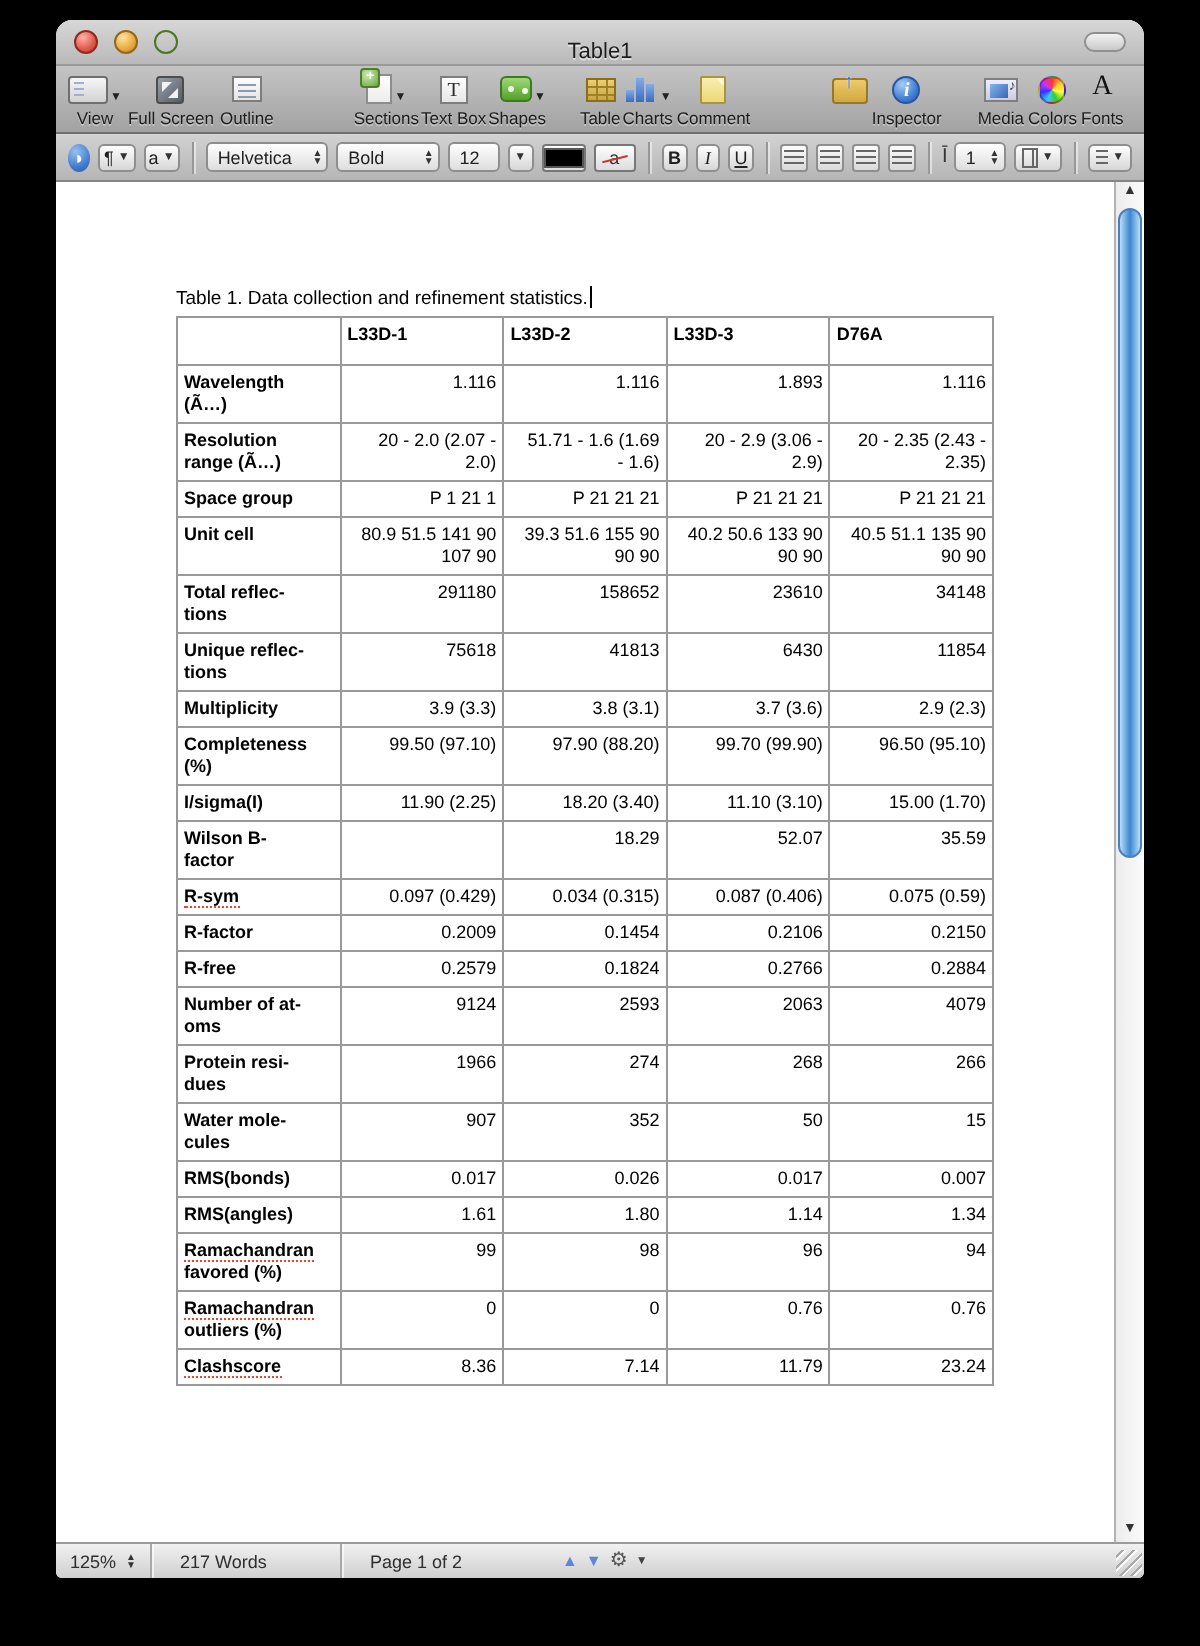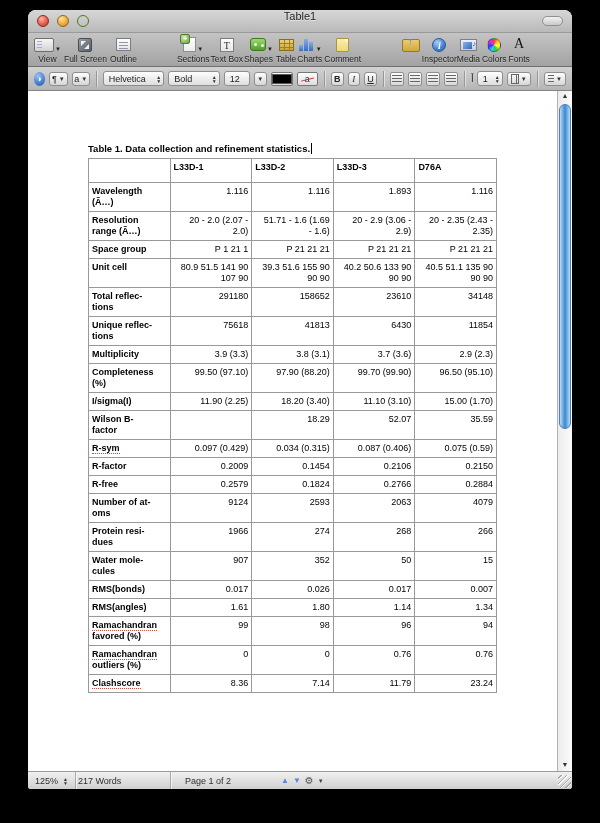--- a/index.html
+++ b/index.html
@@ -11,21 +11,21 @@
   .window{
     position:absolute;left:28px;top:10px;width:544px;height:779px;
     border-radius:8px 8px 3px 3px;overflow:hidden;background:#fff;
     box-shadow:0 12px 30px rgba(0,0,0,.65);display:flex;flex-direction:column;
   }
   
   .titlebar{
     height:22px;flex:0 0 22px;position:relative;
     background:linear-gradient(#d7d7d7,#b9b9b9);
     border-bottom:1px solid #9a9a9a;
-    display:flex;align-items:flex-start;justify-content:center;
+    display:flex;align-items:flex-end;justify-content:center;
   }
   .traffic{position:absolute;left:9px;top:5px;display:flex;gap:8px;}
   .light{width:12px;height:12px;border-radius:50%;box-sizing:border-box;}
   .light.red{background:radial-gradient(circle at 35% 28%,#ffb3a6,#e05a4a 60%,#b03326);border:1px solid #8e2a20;}
   .light.yellow{background:radial-gradient(circle at 35% 28%,#ffe2a0,#e8a93d 60%,#c07f14);border:1px solid #93671a;}
   .light.green{background:radial-gradient(circle at 35% 28%,#d3f0a8,#7cb84b 60%,#4e8c23;);border:1px solid #49761f;}
   .wtitle{font-size:11px;color:#1e1e1e;text-shadow:0 1px 0 rgba(255,255,255,.55);}
   .pill{position:absolute;right:9px;top:6px;width:21px;height:10px;border-radius:5px;
     background:linear-gradient(#f2f2f2,#c9c9c9);border:1px solid #8f8f8f;box-sizing:border-box;}
   
@@ -104,21 +104,21 @@
   .alignbtn{width:17px;height:14px;border:1px solid #8e8e8e;border-radius:2px;background:linear-gradient(#fcfcfc,#d9d9d9);
     display:inline-flex;align-items:center;justify-content:center;box-sizing:border-box;}
   .alignglyph{width:10px;height:8px;background:repeating-linear-gradient(#666 0 1px,transparent 1px 3px);}
   .lsicon{font-size:10px;color:#333;letter-spacing:-1px;}
   .gridglyph{width:10px;height:8px;border:1px solid #666;
     background:linear-gradient(to right,transparent 4px,#666 4px 5px,transparent 5px);}
   .listglyph{width:10px;height:8px;background:repeating-linear-gradient(#666 0 1px,transparent 1px 3px);position:relative;}
   
   .docarea{flex:1 1 auto;position:relative;background:#fff;overflow:hidden;display:flex;}
   .page{flex:1 1 auto;position:relative;}
-  .doc-title{position:absolute;left:60px;top:52px;font-size:9.5px;font-weight:bold;color:#000;}
+  .doc-title{position:absolute;left:60px;top:52px;font-size:9.5px;font-weight:normal;color:#000;}
   .caret{display:inline-block;width:1px;height:11px;background:#000;vertical-align:-2px;margin-left:1px;}
   table.stats{position:absolute;left:60px;top:67px;width:409px;border-collapse:collapse;table-layout:fixed;
     font-size:9px;line-height:11px;color:#000;}
   table.stats th,table.stats td{border:1px solid #999;vertical-align:top;padding:3px;box-sizing:border-box;
     overflow:hidden;}
   table.stats th{text-align:left;font-weight:bold;padding-bottom:9px;}
   table.stats td.lbl{font-weight:bold;white-space:pre-line;}
   table.stats td.val{text-align:right;white-space:pre-line;}
   .sp{border-bottom:1px dotted #e8442e;}
   
@@ -129,21 +129,21 @@
   .varrow.down{bottom:1px;}
   .vthumb{position:absolute;left:1px;top:13px;width:12px;height:325px;border-radius:6px;
     border:1px solid #4e7fb8;box-sizing:border-box;
     background:linear-gradient(to right,#bcdcf5 0%,#6aaae2 30%,#3f86cf 50%,#6aaae2 70%,#bcdcf5 100%);}
   
   .statusbar{height:18px;flex:0 0 18px;background:linear-gradient(#f1f1f1,#cfcfcf);border-top:1px solid #9b9b9b;
     display:flex;align-items:center;font-size:9px;color:#2e2e2e;position:relative;box-sizing:border-box;}
   .sseg{height:100%;display:flex;align-items:center;box-sizing:border-box;border-right:1px solid #a8a8a8;
     box-shadow:1px 0 0 rgba(255,255,255,.6);}
   .sseg.zoomseg{width:48px;justify-content:center;gap:2px;}
-  .sseg.wordsseg{width:95px;padding-left:2px;}
+  .sseg.wordsseg{width:95px;padding-left:14px;}
   .sseg.pageseg{width:100px;padding-left:14px;}
   .snav{display:flex;align-items:center;gap:4px;padding-left:10px;}
   .tri{font-size:8px;color:#5b87d6;line-height:8px;}
   .gear{font-size:10px;color:#555;line-height:10px;}
   .gear-dd{font-size:6px;color:#444;}
   .grip{position:absolute;right:1px;bottom:1px;width:13px;height:13px;
     background:repeating-linear-gradient(135deg,transparent 0 2px,#a9a9a9 2px 3px,rgba(255,255,255,.8) 3px 4px);}
 </style>
 </head>
 <body>
@@ -193,21 +193,21 @@
         </div>
         <span class="tblabel">Text Box</span>
       </div>
       <div class="tbitem" style="margin-left: 1px; align-items: flex-end;">
         <div class="tbicon-row">
           <span class="ic icon-shapes"></span>
           <span class="dd">▼</span>
         </div>
         <span class="tblabel">Shapes</span>
       </div>
-      <div class="tbitem" style="margin-left: 3px;">
+      <div class="tbitem" style="margin-left: 17px;">
         <div class="tbicon-row">
           <span class="ic icon-table"></span>
         </div>
         <span class="tblabel">Table</span>
       </div>
       <div class="tbitem" style="margin-left: 1px;">
         <div class="tbicon-row">
           <span class="ic icon-charts"></span>
           <span class="dd">▼</span>
         </div>
@@ -224,21 +224,21 @@
           <span class="ic icon-share"></span>
         </div>
         <span class="tblabel">Share</span>
       </div>
       <div class="tbitem" style="">
         <div class="tbicon-row">
           <span class="ic icon-inspector"></span>
         </div>
         <span class="tblabel">Inspector</span>
       </div>
-      <div class="tbitem" style="margin-left: 0;">
+      <div class="tbitem" style="margin-left: 18px;">
         <div class="tbicon-row">
           <span class="ic icon-media"></span>
         </div>
         <span class="tblabel">Media</span>
       </div>
       <div class="tbitem" style="margin-left: 2px;">
         <div class="tbicon-row">
           <span class="ic icon-colors"></span>
         </div>
         <span class="tblabel">Colors</span>

